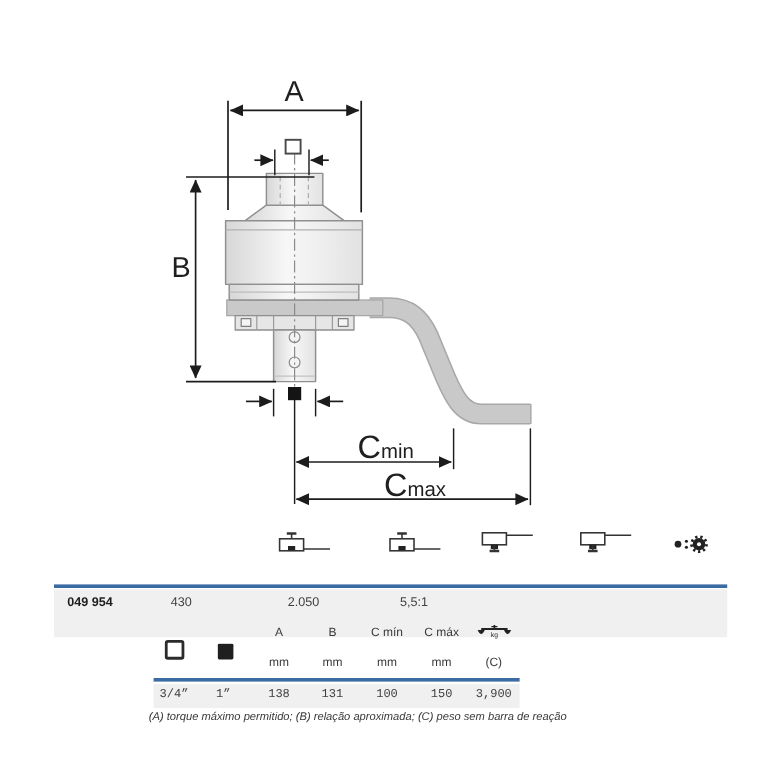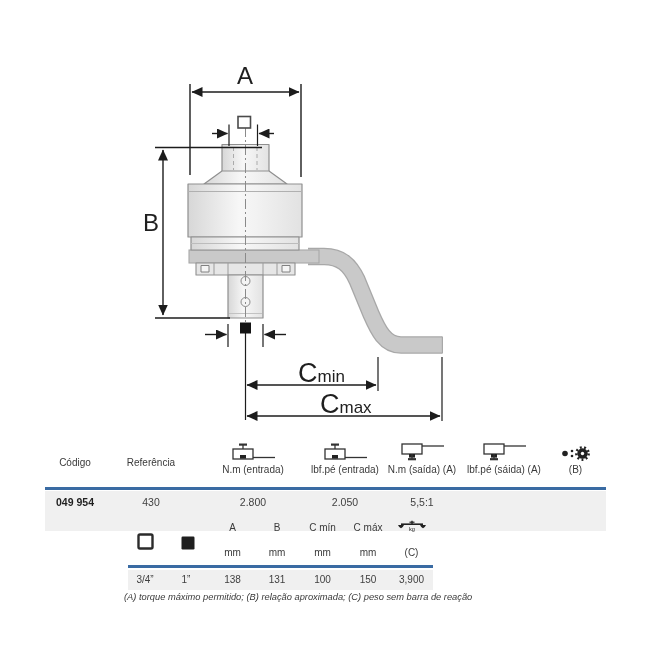--- a/index.html
+++ b/index.html
@@ -21,21 +21,21 @@
   .dcell{font-size:10.5px;color:#3f3f3f;text-align:center;line-height:22px;white-space:nowrap;}
   .dcell.bold{font-weight:bold;color:#1f1f1f;}
   .dcell.ref{font-weight:bold;color:#3570ab;}
 
   
   .t2-grid{display:grid;grid-template-columns:34px 48px 45px 44px 47px 44px 43px;width:305px;left:128px;}
   .t2-h1{top:522px;height:16px;}
   .t2-h2{top:547px;height:14px;}
   .rule2{left:128px;top:565px;width:305px;}
   .t2-row{top:570px;height:20px;background:#f0f0f0;}
-  .t2-row .dcell{line-height:20px;font-size:10px;}
+  .t2-row .dcell{line-height:20px;font-size:10px;font-family:Liberation Mono, monospace;}
   .footnote{left:124px;top:592px;width:314px;text-align:right;font-style:italic;
             font-size:9.3px;color:#3a3a3a;white-space:nowrap;}
 </style>
 </head>
 <body>
 
 <div id="page">
 
   <svg class="abs" style="left:0;top:0" width="650" height="438" viewBox="0 0 650 438">
     <defs>
@@ -167,36 +167,26 @@
         <circle cx="5" cy="9.5" r="2.8" fill="#222"></circle>
         <circle cx="12" cy="7" r="1.3" fill="#222"></circle>
         <circle cx="12" cy="12" r="1.3" fill="#222"></circle>
         <circle cx="22.5" cy="9.5" r="5.2" fill="#222"></circle>
         <circle cx="22.5" cy="9.5" r="6.2" fill="none" stroke="#222" stroke-width="2.4" stroke-dasharray="1.9 2.4"></circle>
         <circle cx="22.5" cy="9.5" r="1.7" fill="#fff"></circle>
       </svg>
     </div>
   </div>
 
-  <div class="abs t1-grid t1-heads">
-    <div class="hcell hi">Código</div>
-    <div class="hcell hi">Referência</div>
-    <div class="hcell">N.m (entrada)</div>
-    <div class="hcell">lbf.pé (entrada)</div>
-    <div class="hcell">N.m (saída) (A)</div>
-    <div class="hcell">lbf.pé (sáida) (A)</div>
-    <div class="hcell">(B)</div>
-  </div>
 
   <div class="abs rule rule1"></div>
 
   <div class="abs t1-grid t1-row">
     <div class="dcell bold">049 954</div>
     <div class="dcell">430</div>
-    <div class="dcell">2.800</div>
     <div class="dcell">2.050</div>
     <div class="dcell">5,5:1</div>
   </div>
 
   <div class="abs t2-grid t2-h1">
     <div class="hcell"></div>
     <div class="hcell"></div>
     <div class="hcell">A</div>
     <div class="hcell">B</div>
     <div class="hcell">C mín</div>

